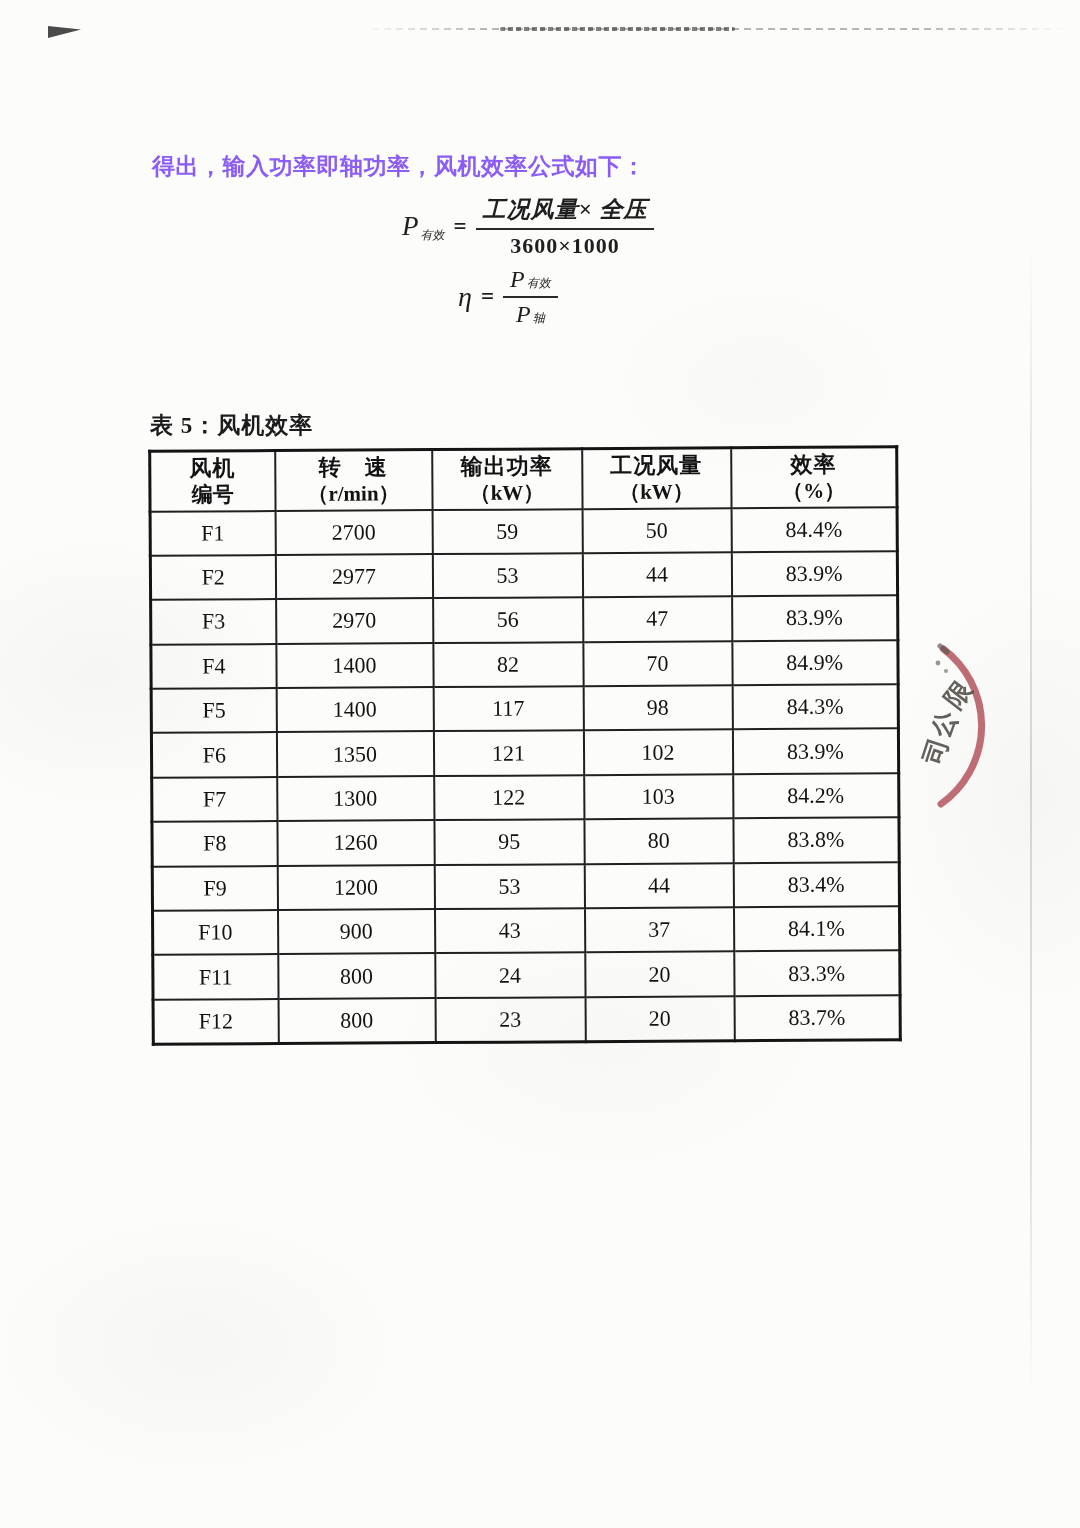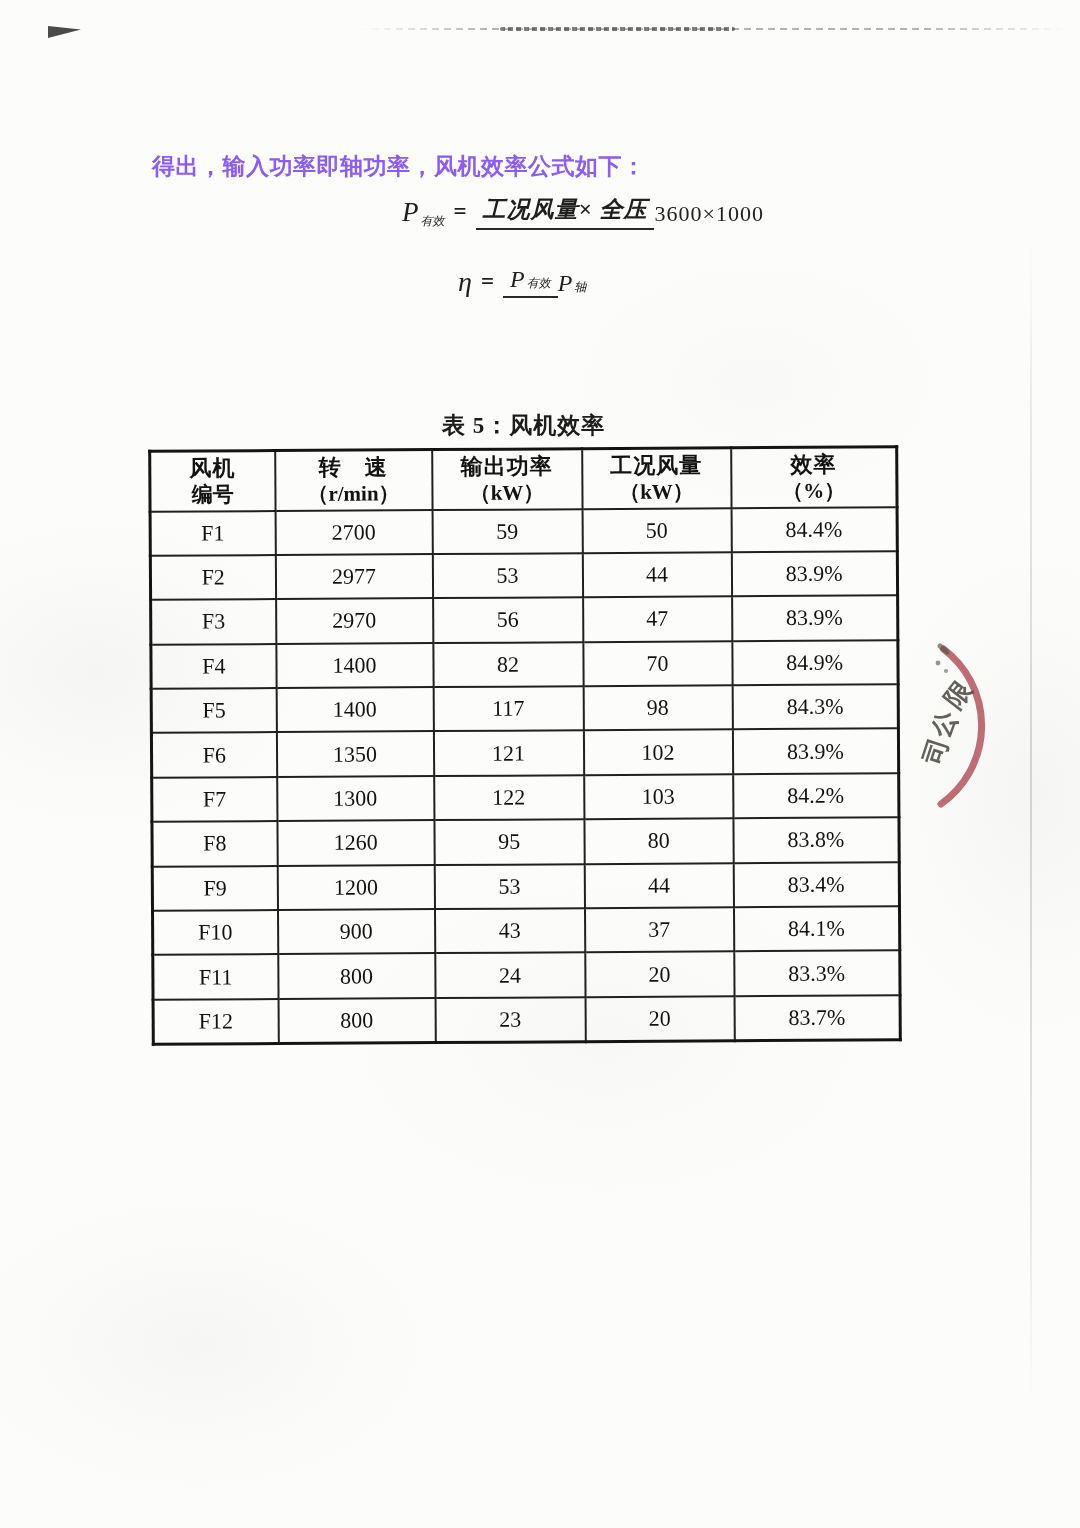--- a/index.html
+++ b/index.html
@@ -46,35 +46,35 @@
     position:absolute;left:152px;top:151px;
     font-size:23px;letter-spacing:.5px;color:#8b5cf6;
     font-weight:600;
   }
 
   
   .formula{position:absolute;display:flex;align-items:center;color:#1f1f1f;}
   .formula .sym{font-style:italic;font-size:27px;font-family:"Liberation Serif",serif;}
   .formula .subsc{font-style:italic;font-size:12px;transform:translateY(9px);margin-left:2px;}
   .formula .eq{font-size:23px;margin:0 9px;font-weight:600;}
-  .frac{display:inline-flex;flex-direction:row;align-items:center;text-align:left;}
+  .frac{display:inline-flex;flex-direction:column;align-items:center;text-align:left;}
   .frac .num{padding:0 7px 3px;border-bottom:2.5px solid #2a2a2a;}
   .frac .den{padding-top:3px;}
   #formula1{left:402px;top:194px;}
   #formula1 .num{font-style:italic;font-size:23px;font-weight:600;letter-spacing:1px;}
-  #formula1 .den{font-size:22px;font-weight:400;letter-spacing:1px;}
+  #formula1 .den{font-size:22px;font-weight:700;letter-spacing:1px;}
   #formula2{left:458px;top:266px;}
   #formula2 .num,#formula2 .den{display:flex;align-items:flex-start;}
   #formula2 .sym{font-size:24px;}
   #formula2 .eta{font-size:28px;}
 
   
   .caption{
     position:absolute;left:150px;top:410px;width:747px;
-    text-align:center;font-size:23px;color:#1c1c1c;font-weight:600;letter-spacing:1px;
+    font-size:23px;color:#1c1c1c;font-weight:600;letter-spacing:1px;
   }
 
   
   .table-wrap{
     position:absolute;left:150px;top:448px;
     transform:rotate(-0.35deg);transform-origin:40% 50%;
   }
   table{
     border-collapse:collapse;table-layout:fixed;width:747px;
     border:3px solid #141414;

